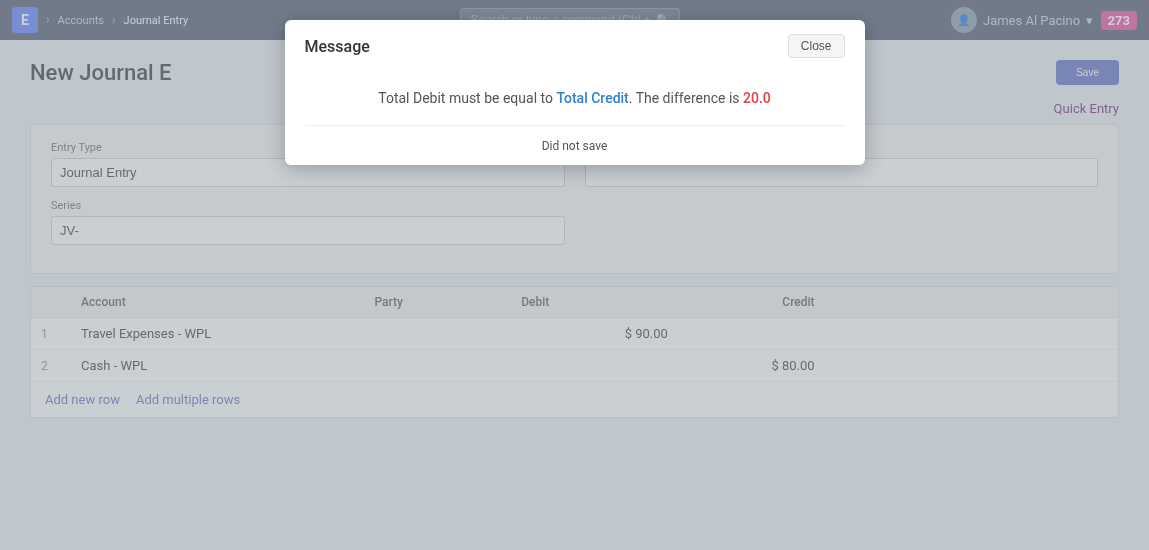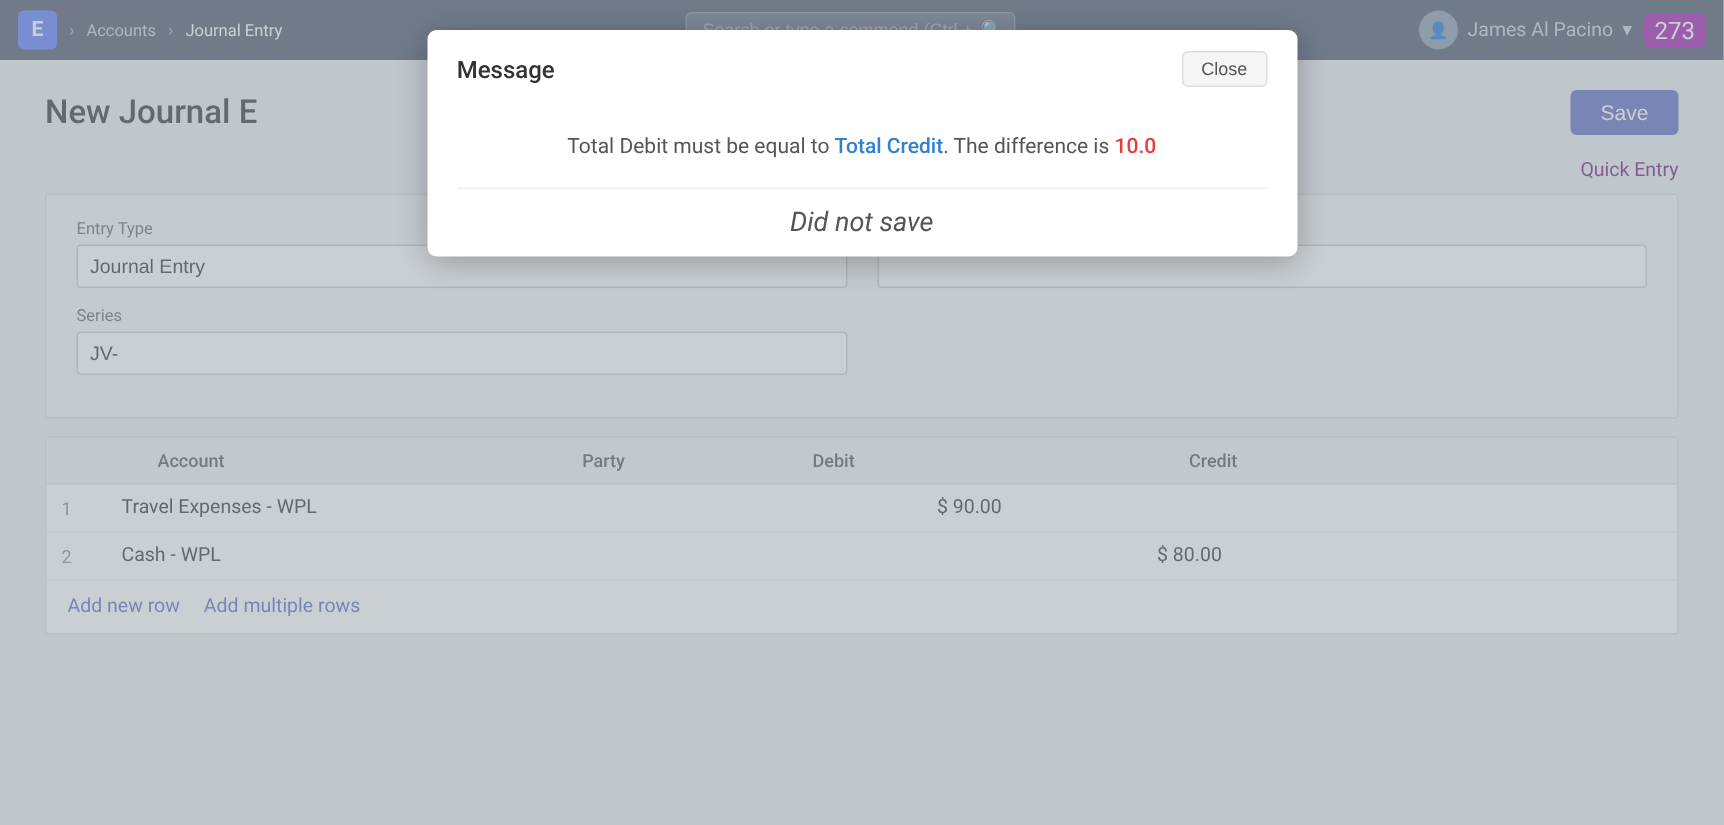--- a/index.html
+++ b/index.html
@@ -81,26 +81,26 @@
       border-radius: 50%;
       background: #8899aa;
       overflow: hidden;
       display: flex;
       align-items: center;
       justify-content: center;
       font-size: 11px;
       color: white;
     }
     .navbar-badge {
-      background: #a21caf;
+      background: #ec4899;
       color: white;
       border-radius: 4px;
       padding: 2px 7px;
-      font-size: 16px;
-      font-weight: normal;
+      font-size: 13px;
+      font-weight: bold;
     }
 
     
     .main-content {
       background: #e8ecef;
       padding: 20px 30px;
       position: relative;
       height: calc(550px - 40px);
       overflow: hidden;
     }
@@ -115,21 +115,21 @@
       font-size: 22px;
       font-weight: 500;
       color: #333;
     }
     .save-btn {
       background: #5c6bc0;
       color: white;
       border: none;
       border-radius: 4px;
       padding: 7px 20px;
-      font-size: 14px;
+      font-size: 10px;
       cursor: pointer;
     }
 
     .quick-entry {
       text-align: right;
       margin-bottom: 8px;
       color: #701a75;
       font-size: 13px;
     }
 
@@ -174,21 +174,20 @@
     }
     .table-header {
       display: grid;
       grid-template-columns: 40px 2fr 1fr 1fr 1fr 2fr;
       background: #f0f0f0;
       border-bottom: 1px solid #ddd;
       padding: 8px 10px;
       font-size: 12px;
       color: #555;
       font-weight: 500;
-      gap: 24px;
     }
     .table-row {
       display: grid;
       grid-template-columns: 40px 2fr 1fr 1fr 1fr 2fr;
       padding: 8px 10px;
       border-bottom: 1px solid #eee;
       font-size: 13px;
       color: #333;
       align-items: center;
     }
@@ -267,23 +266,22 @@
     .modal-divider {
       border: none;
       border-top: 1px solid #eee;
       margin: 0 20px;
     }
     .modal-footer {
       padding: 12px 20px;
       text-align: center;
     }
     .modal-did-not-save {
-      font-size: 18px;
+      font-size: 12px;
       color: #555;
-      font-style: italic;
     }
   </style>
 </head>
 <body>
 
 <div class="navbar">
   <div class="navbar-logo">
     <span>E</span>
   </div>
   <span class="navbar-chevron">›</span>
@@ -367,21 +365,21 @@
 </div>
 
 <div class="overlay">
   <div class="modal">
     <div class="modal-header">
       <span class="modal-title">Message</span>
       <button class="modal-close">Close</button>
     </div>
     <div class="modal-body">
       <p class="modal-message">
-        <span>Total Debit must be equal to </span><span class="highlight-blue">Total Credit</span><span>. The difference is </span><span class="highlight-red">10.0</span>
+        <span>Total Debit must be equal to </span><span class="highlight-blue">Total Credit</span><span>. The difference is </span><span class="highlight-red">20.0</span>
       </p>
     </div>
     <hr class="modal-divider">
     <div class="modal-footer">
       <span class="modal-did-not-save">Did not save</span>
     </div>
   </div>
 </div>
 
 </body></html>

